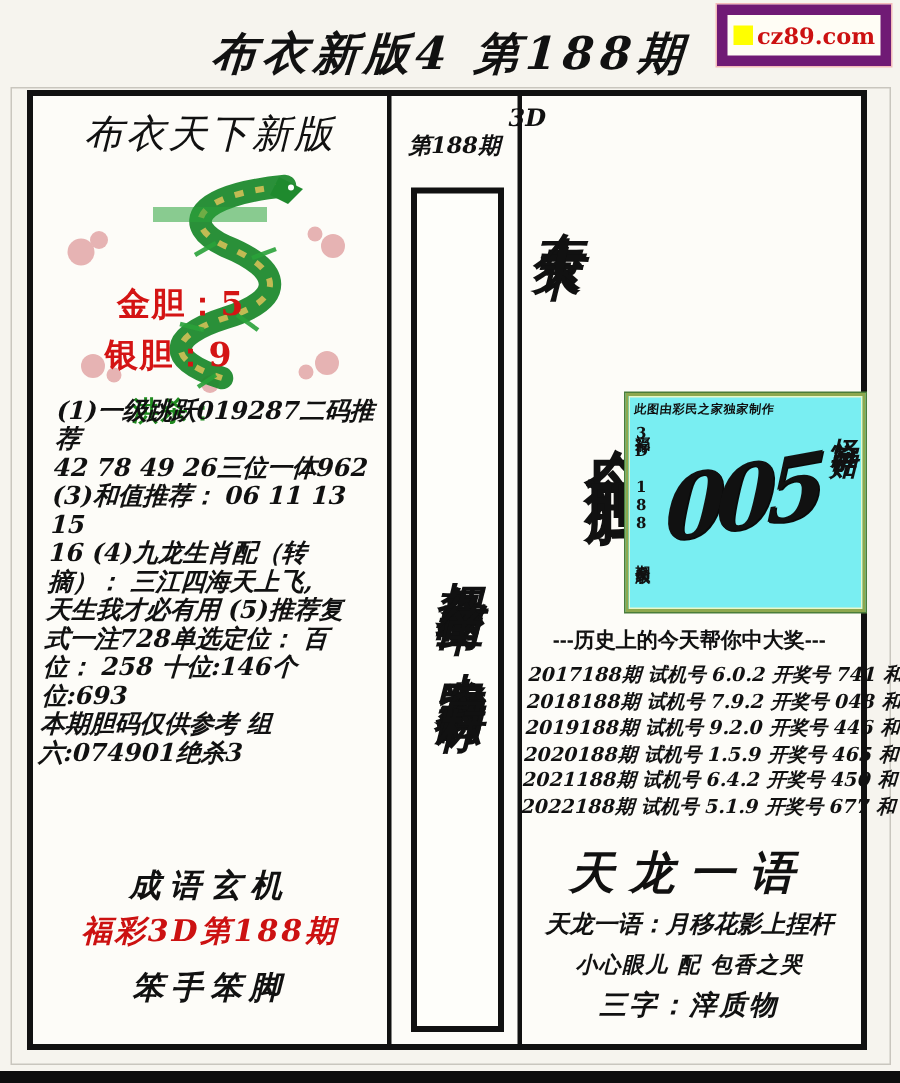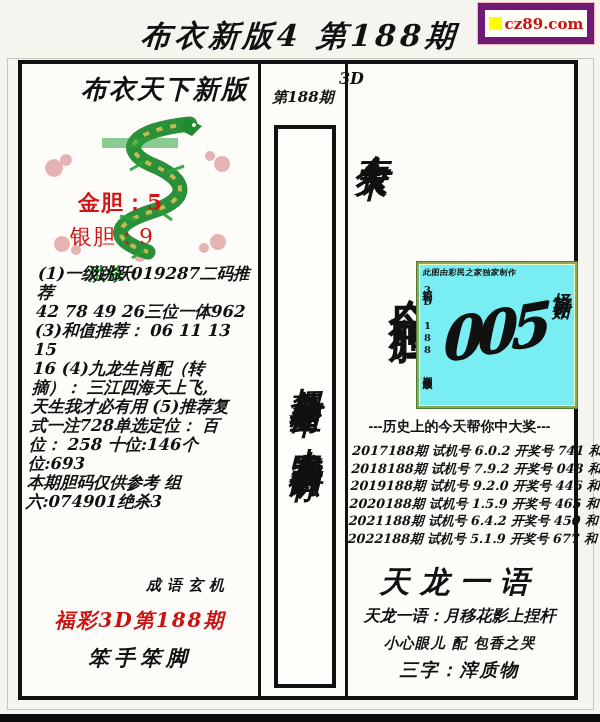--- a/index.html
+++ b/index.html
@@ -24,30 +24,30 @@
     transform:skewX(-4deg);
   }
   
   .faint-frame{position:absolute;left:7px;top:58px;width:585px;height:650px;border:1px solid #c9c6be;}
   .main-box{
     position:absolute;left:18px;top:60px;width:552px;height:632px;
     border:4px solid #111;background:#fdfcf8;
   }
   .vdiv{position:absolute;top:0;bottom:0;width:3px;background:#111;}
   
-  .lp-title{left:0;top:8px;width:236px;text-align:center;font-size:26px;font-weight:700;font-style:italic;letter-spacing:2px;margin-left:25px;}
+  .lp-title{left:0;top:8px;width:236px;text-align:center;font-size:26px;font-weight:400;font-style:italic;letter-spacing:2px;}
   .lp-sub{left:0;top:42px;width:236px;text-align:center;font-size:17px;font-weight:800;color:#8b1a1a;letter-spacing:3px;}
   .dragon-wrap{left:18px;top:52px;width:200px;height:146px;}
   .ov-gold{left:38px;top:72px;font-size:22px;font-weight:800;color:#d41414;letter-spacing:1px;}
-  .ov-silver{left:30px;top:106px;font-size:22px;font-weight:400;color:#d41414;letter-spacing:1px;}
+  .ov-silver{left:30px;top:106px;font-size:22px;font-weight:700;color:#d41414;letter-spacing:1px;}
   .ov-kill{left:48px;top:146px;font-size:18px;font-weight:800;color:#1f8a1f;letter-spacing:1px;}
   .lp-banner{left:2px;top:170px;width:232px;text-align:center;font-family:"Liberation Sans",sans-serif;
     font-weight:700;font-size:13.5px;letter-spacing:0px;}
   .lp-lines{left:10px;top:200px;width:222px;font-size:16.5px;font-weight:700;font-style:italic;line-height:19px;transform:skewX(-3deg);}
-  .lp-idiom-t{left:0;top:512px;width:236px;text-align:center;font-size:15px;font-weight:800;font-style:italic;letter-spacing:6px;padding-left:48px;}
+  .lp-idiom-t{left:0;top:512px;width:236px;text-align:center;font-size:21px;font-weight:800;font-style:italic;letter-spacing:6px;}
   .lp-idiom-i{left:0;top:543px;width:236px;text-align:center;font-size:20px;font-weight:800;font-style:italic;color:#cc1111;letter-spacing:2px;}
   .lp-idiom-a{left:0;top:580px;width:236px;text-align:center;font-size:21px;font-weight:800;font-style:italic;letter-spacing:5px;}
   
   .mid-3d{left:236px;top:5px;width:106px;text-align:right;font-size:16px;font-weight:800;font-style:italic;}
   .mid-issue{left:236px;top:24px;width:90px;text-align:center;font-size:15px;font-weight:800;font-style:italic;}
   .slogan-box{
     left:252px;top:61px;width:54px;height:555px;border:4px solid #111;background:#fefefa;
     display:flex;align-items:center;justify-content:center;
   }
   .slogan-text{

